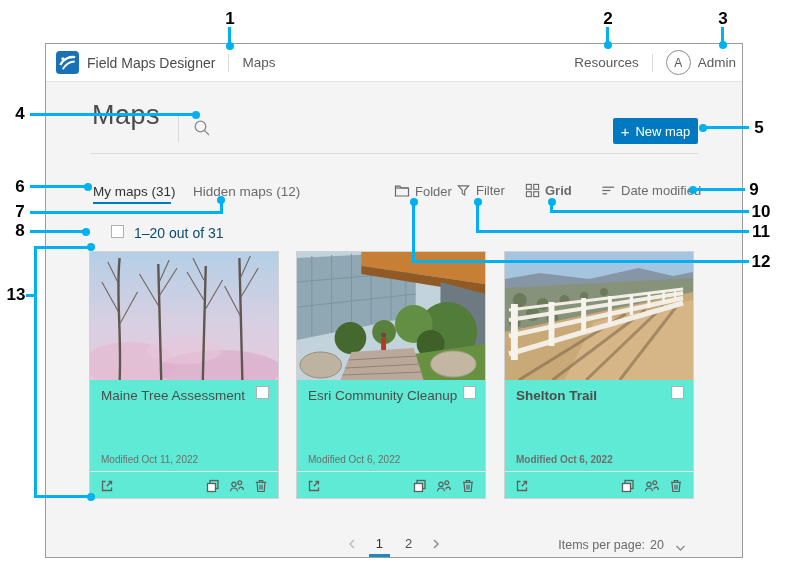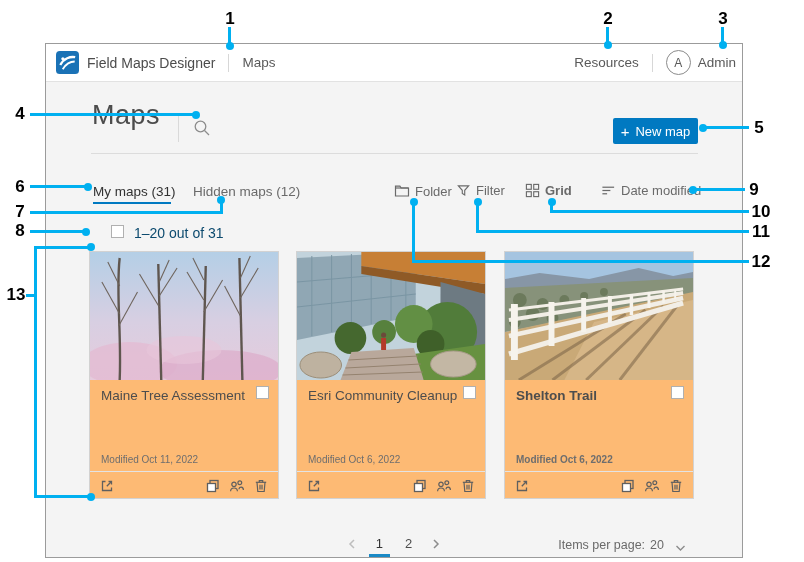--- a/index.html
+++ b/index.html
@@ -29,21 +29,21 @@
   .tab{position:absolute;top:140px;font-size:13.5px;cursor:pointer;color:#6a6a6a;}
   .tab.active{color:#323232;}
   .tab-underline{position:absolute;left:47px;top:158px;width:78px;height:2px;background:#0079c1;}
   .tool{position:absolute;top:139px;display:flex;align-items:center;gap:5px;font-size:13px;
         color:#6a6a6a;cursor:pointer;}
   
   .checkbox{width:13px;height:13px;border:1px solid #b0b0b0;background:#fff;box-sizing:border-box;cursor:pointer;}
   .select-all{position:absolute;left:65px;top:181px;}
   .select-label{position:absolute;left:88px;top:181px;font-size:14px;color:#0c4a6e;}
   
-  .card{position:absolute;top:207px;width:190px;height:248px;background:#fdba74;
+  .card{position:absolute;top:207px;width:190px;height:248px;background:#5eead4;
         border:1px solid #d2d2d2;box-sizing:border-box;cursor:pointer;}
   .card .thumb{display:block;width:100%;height:128px;}
   .card-body{position:relative;height:91px;border-bottom:1px solid #e3e3e3;}
   .card-title{position:absolute;left:11px;top:8px;font-size:13.5px;color:#4d4d4d;}
   .card-check{position:absolute;right:9px;top:6px;}
   .card-modified{position:absolute;left:11px;bottom:6px;font-size:10px;color:#6e6e6e;}
   .card-footer{position:relative;height:27px;display:flex;align-items:center;padding:0 9px;}
   .cf-right{margin-left:auto;display:flex;align-items:center;gap:8px;}
   .cf-icon{width:16px;height:16px;cursor:pointer;display:block;}
   

